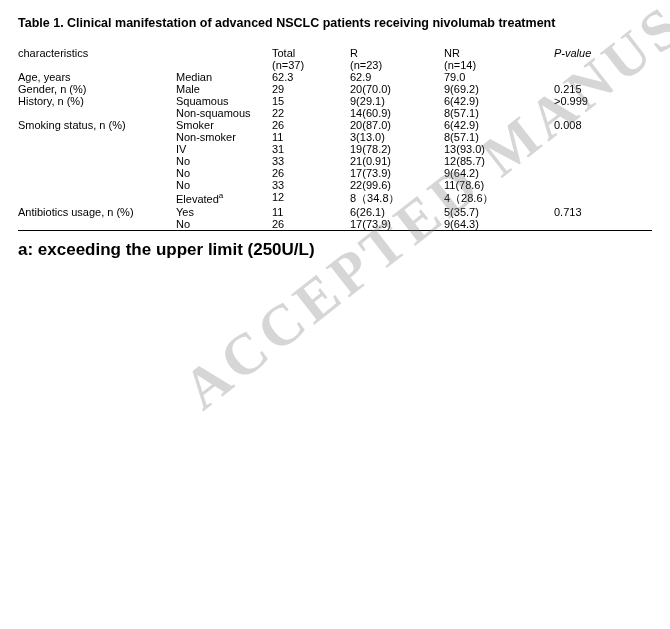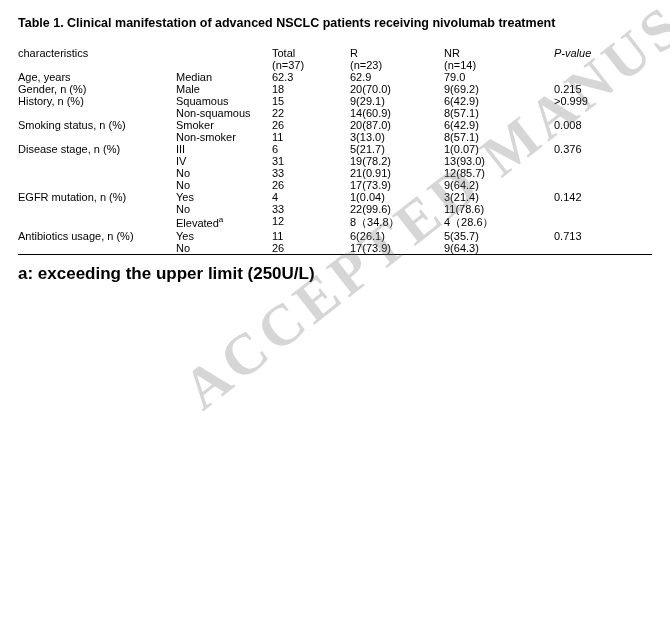--- a/index.html
+++ b/index.html
@@ -129,21 +129,21 @@
           <td>Age, years</td>
           <td>Median</td>
           <td>62.3</td>
           <td>62.9</td>
           <td>79.0</td>
           <td></td>
         </tr>
         <tr class="drow">
           <td>Gender, n (%)</td>
           <td>Male</td>
-          <td>18</td>
+          <td>29</td>
           <td>20(70.0)</td>
           <td>9(69.2)</td>
           <td>0.215</td>
         </tr>
         <tr class="drow">
           <td>History, n (%)</td>
           <td>Squamous</td>
           <td>15</td>
           <td>9(29.1)</td>
           <td>6(42.9)</td>
@@ -167,28 +167,20 @@
         </tr>
         <tr class="drow">
           <td></td>
           <td>Non-smoker</td>
           <td>11</td>
           <td>3(13.0)</td>
           <td>8(57.1)</td>
           <td></td>
         </tr>
         <tr class="drow">
-          <td>Disease stage, n (%)</td>
-          <td>III</td>
-          <td>6</td>
-          <td>5(21.7)</td>
-          <td>1(0.07)</td>
-          <td>0.376</td>
-        </tr>
-        <tr class="drow">
           <td></td>
           <td>IV</td>
           <td>31</td>
           <td>19(78.2)</td>
           <td>13(93.0)</td>
           <td></td>
         </tr>
         <tr class="drow">
           <td></td>
           <td>No</td>
@@ -197,28 +189,20 @@
           <td>12(85.7)</td>
           <td></td>
         </tr>
         <tr class="drow">
           <td></td>
           <td>No</td>
           <td>26</td>
           <td>17(73.9)</td>
           <td>9(64.2)</td>
           <td></td>
-        </tr>
-        <tr class="drow">
-          <td>EGFR mutation, n (%)</td>
-          <td>Yes</td>
-          <td>4</td>
-          <td>1(0.04)</td>
-          <td>3(21.4)</td>
-          <td>0.142</td>
         </tr>
         <tr class="drow">
           <td></td>
           <td>No</td>
           <td>33</td>
           <td>22(99.6)</td>
           <td>11(78.6)</td>
           <td></td>
         </tr>
         <tr class="drow">

